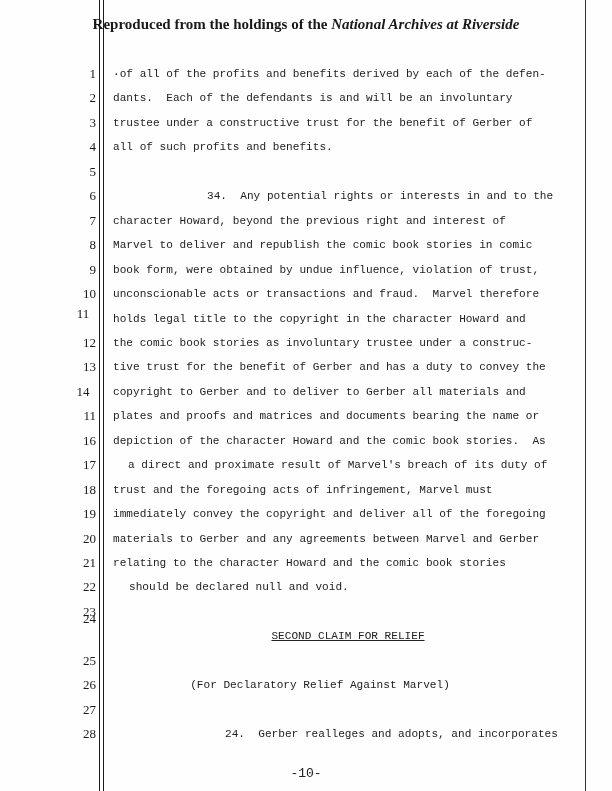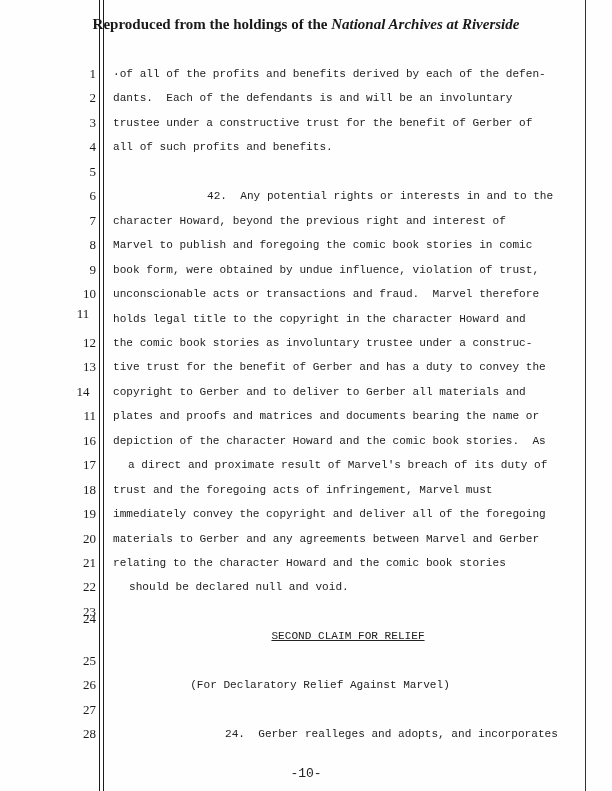--- a/index.html
+++ b/index.html
@@ -74,23 +74,23 @@
       <div class="ln" style="top: 726.15px;">28</div>
     </div>
 
   <div class="body" id="body">
     <div class="tl center u" id="sec-heading" style="top: 630.35px;">SECOND CLAIM FOR RELIEF</div>
     <div class="tl center" id="sec-sub" style="top: 679.25px; left: -28px;">(For Declaratory Relief Against Marvel)</div>
   <div class="tl" style="top: 68px; left: 0px;">·of all of the profits and benefits derived by each of the defen-</div>
       <div class="tl" style="top: 92.45px; left: 0px;">dants.  Each of the defendants is and will be an involuntary</div>
       <div class="tl" style="top: 116.9px; left: 0px;">trustee under a constructive trust for the benefit of Gerber of</div>
       <div class="tl" style="top: 141.35px; left: 0px;">all of such profits and benefits.</div>
-      <div class="tl" style="top: 190.25px; left: 94px;">42.  Any potential rights or interests in and to the</div>
+      <div class="tl" style="top: 190.25px; left: 94px;">34.  Any potential rights or interests in and to the</div>
       <div class="tl" style="top: 214.7px; left: 0px;">character Howard, beyond the previous right and interest of</div>
-      <div class="tl" style="top: 239.15px; left: 0px;">Marvel to publish and foregoing the comic book stories in comic</div>
+      <div class="tl" style="top: 239.15px; left: 0px;">Marvel to deliver and republish the comic book stories in comic</div>
       <div class="tl" style="top: 263.6px; left: 0px;">book form, were obtained by undue influence, violation of trust,</div>
       <div class="tl" style="top: 288.05px; left: 0px;">unconscionable acts or transactions and fraud.  Marvel therefore</div>
       <div class="tl" style="top: 312.5px; left: 0px;">holds legal title to the copyright in the character Howard and</div>
       <div class="tl" style="top: 336.95px; left: 0px;">the comic book stories as involuntary trustee under a construc-</div>
       <div class="tl" style="top: 361.4px; left: 0px;">tive trust for the benefit of Gerber and has a duty to convey the</div>
       <div class="tl" style="top: 385.85px; left: 0px;">copyright to Gerber and to deliver to Gerber all materials and</div>
       <div class="tl" style="top: 410.3px; left: 0px;">plates and proofs and matrices and documents bearing the name or</div>
       <div class="tl" style="top: 434.75px; left: 0px;">depiction of the character Howard and the comic book stories.  As</div>
       <div class="tl" style="top: 459.2px; left: 15px;">a direct and proximate result of Marvel's breach of its duty of</div>
       <div class="tl" style="top: 483.65px; left: 0px;">trust and the foregoing acts of infringement, Marvel must</div>

